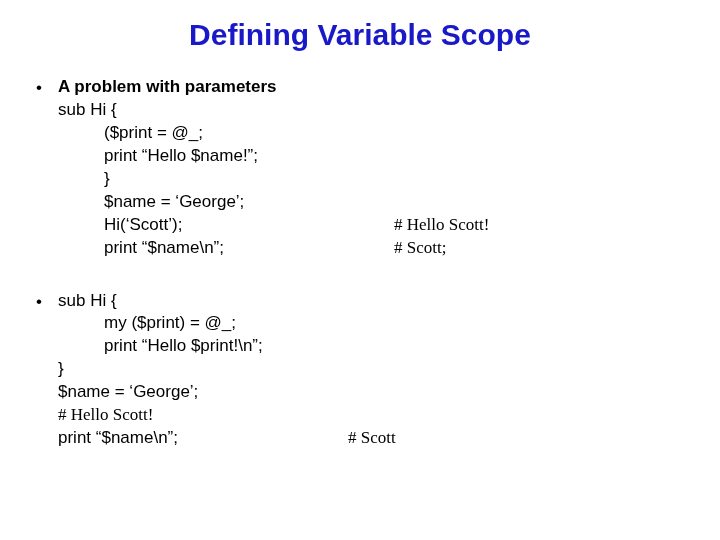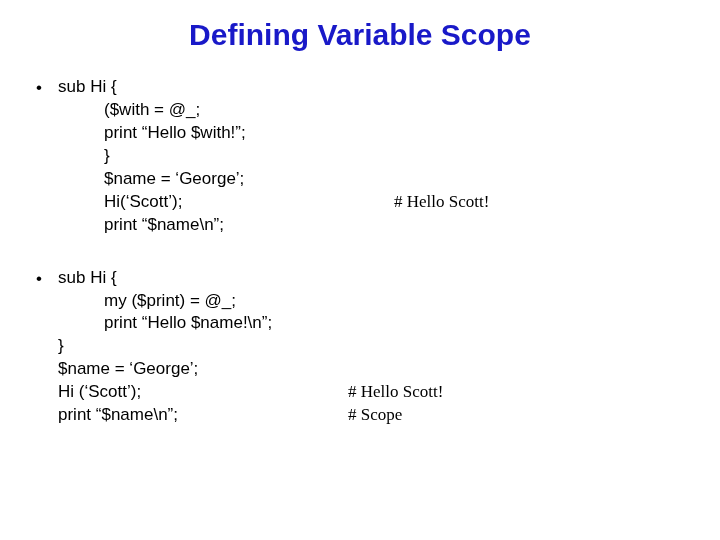--- a/index.html
+++ b/index.html
@@ -68,50 +68,51 @@
 <body>
 
 <div class="title">Defining Variable Scope</div>
 
 <div class="content">
 
   <div class="section">
     <div class="bullet-row">
       <div class="bullet">•</div>
       <div class="body-col">
+        <div class="heading">A problem with parameters</div>
         <div class="ind1">sub Hi {</div>
-        <div class="ind2">($with = @_;</div>
-        <div class="ind2">print “Hello $with!”;</div>
+        <div class="ind2">($print = @_;</div>
+        <div class="ind2">print “Hello $name!”;</div>
         <div class="ind2">}</div>
         <div class="ind2">$name = ‘George’;</div>
         <div class="ind2 code-row">
           <div class="code-left">Hi(‘Scott’);</div>
           <div class="code-comment"># Hello Scott!</div>
         </div>
         <div class="ind2 code-row">
           <div class="code-left">print “$name\n”;</div>
+          <div class="code-comment"># Scott;</div>
         </div>
       </div>
     </div>
   </div>
 
   <div class="section">
     <div class="bullet-row">
       <div class="bullet">•</div>
       <div class="body-col">
         <div class="ind1">sub Hi {</div>
         <div class="ind2">my ($print) = @_;</div>
-        <div class="ind2">print “Hello $name!\n”;</div>
+        <div class="ind2">print “Hello $print!\n”;</div>
         <div class="ind1">}</div>
         <div class="ind1">$name = ‘George’;</div>
         <div class="ind1 code-row">
-          <div class="code-left">Hi (‘Scott’);</div>
           <div class="code-comment"># Hello Scott!</div>
         </div>
         <div class="ind1 code-row">
           <div class="code-left">print “$name\n”;</div>
-          <div class="code-comment"># Scope</div>
+          <div class="code-comment"># Scott</div>
         </div>
       </div>
     </div>
   </div>
 
 </div>
 
 </body></html>

